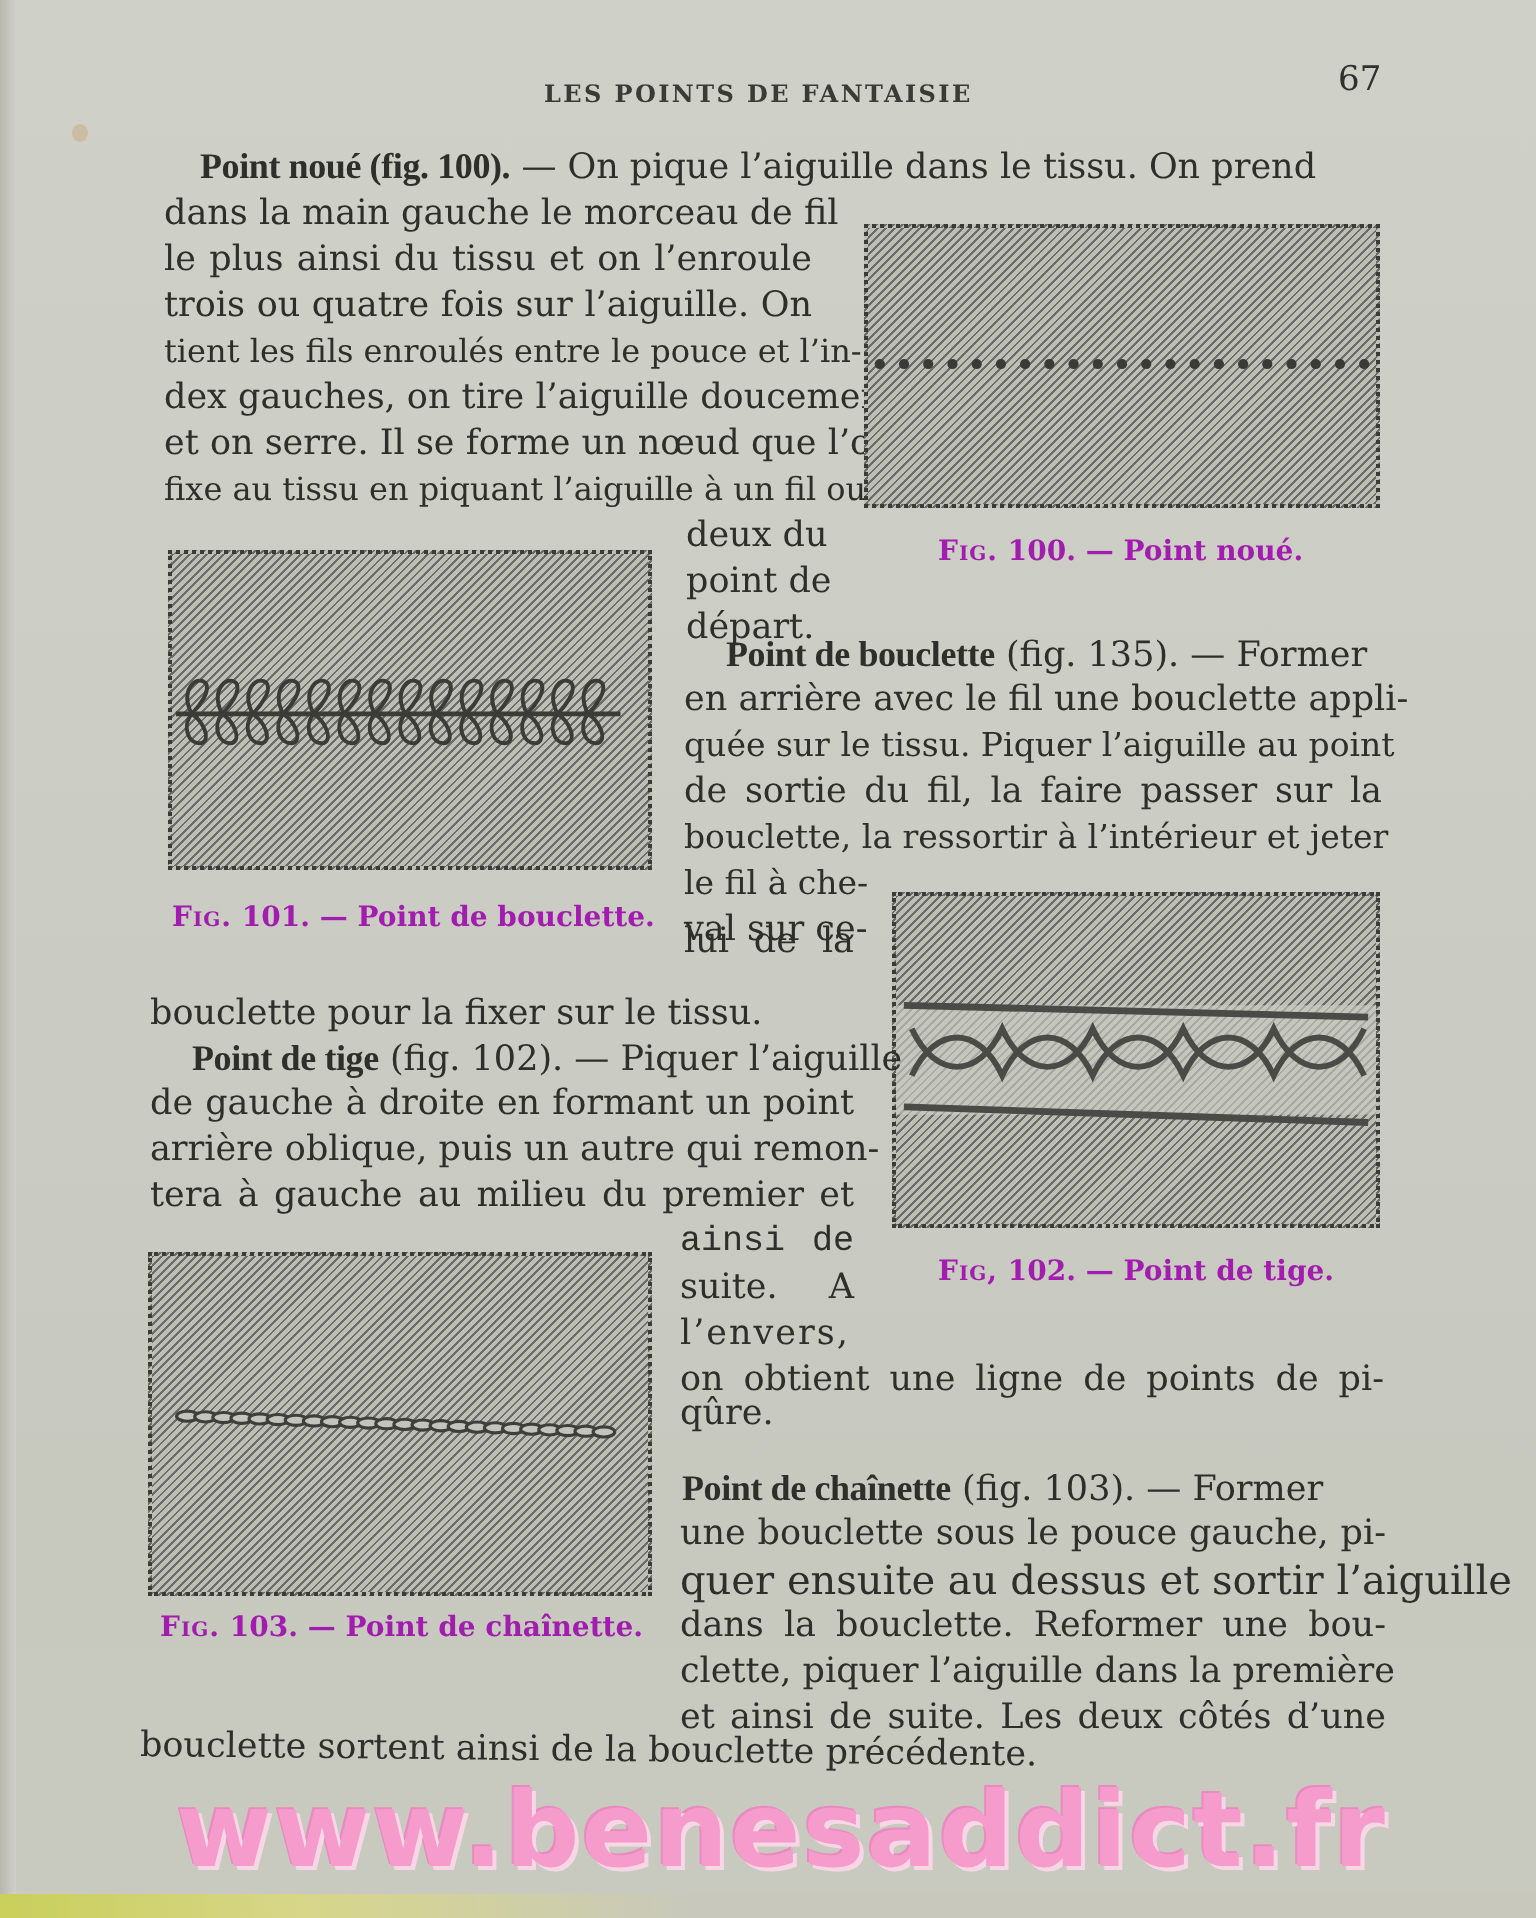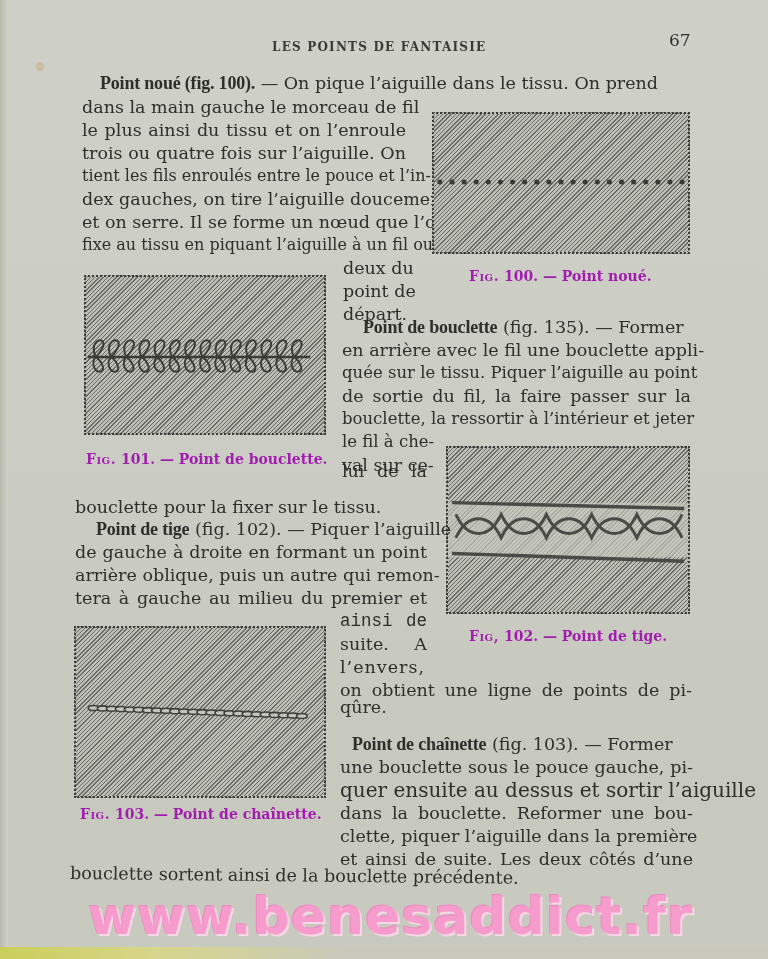--- a/index.html
+++ b/index.html
@@ -214,21 +214,21 @@
         <ellipse cx="211.2" cy="89.35" rx="5.5" ry="2.6"></ellipse>
         <ellipse cx="220.39999999999998" cy="89.7" rx="5.5" ry="2.6"></ellipse>
         <ellipse cx="229.6" cy="90.05" rx="5.5" ry="2.6"></ellipse>
       </g>
   </svg>
 </div>
 <div class="caption" style="left:80px;top:806px;">
   <span class="sc">Fig.</span> <span>103. —</span> <span>Point de chaînette.</span>
 </div>
 
-<div class="line" style="left:352px;top:733px;width:341px;">
+<div class="line" style="left:341px;top:733px;width:341px;">
   <span class="b">Point de chaînette</span>
   <span>(fig. 103). — Former</span>
 </div>
 <div class="line just" style="left:340px;top:756px;width:353px;">une bouclette sous le pouce gauche, pi-</div>
 <div class="line just" style="left:340px;top:779px;width:353px;font-size:20px;">quer ensuite au dessus et sortir l’aiguille</div>
 <div class="line just" style="left:340px;top:802px;width:353px;">dans la bouclette. Reformer une bou-</div>
 <div class="line just" style="left:340px;top:825px;width:353px;">clette, piquer l’aiguille dans la première</div>
 <div class="line just" style="left:340px;top:848px;width:353px;">et ainsi de suite. Les deux côtés d’une</div>
 <div class="line" style="left:70px;top:862px;transform:rotate(0.6deg);transform-origin:left;">bouclette sortent ainsi de la bouclette précédente.</div>
 

